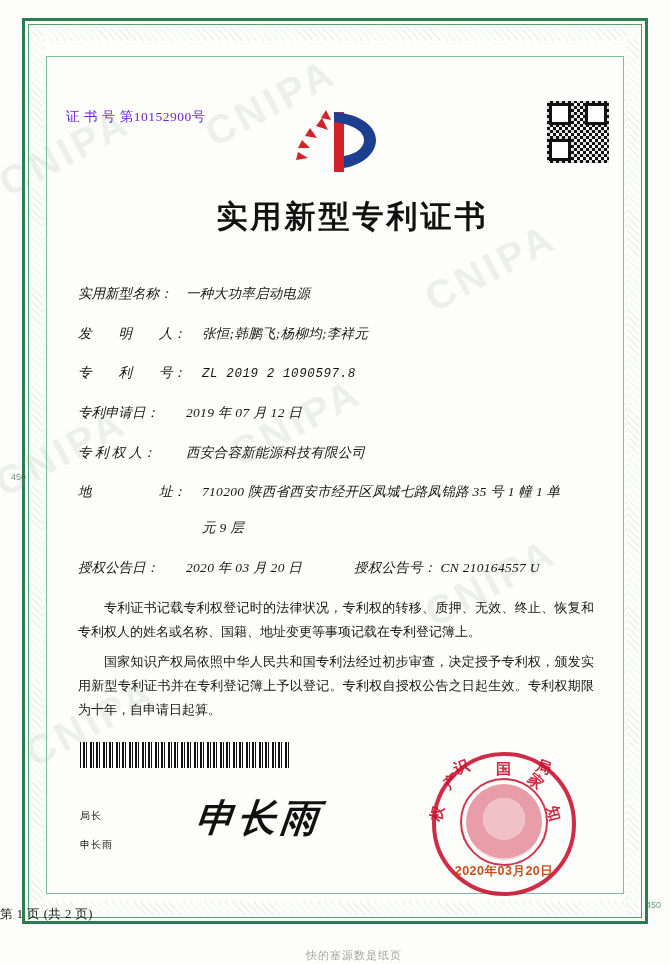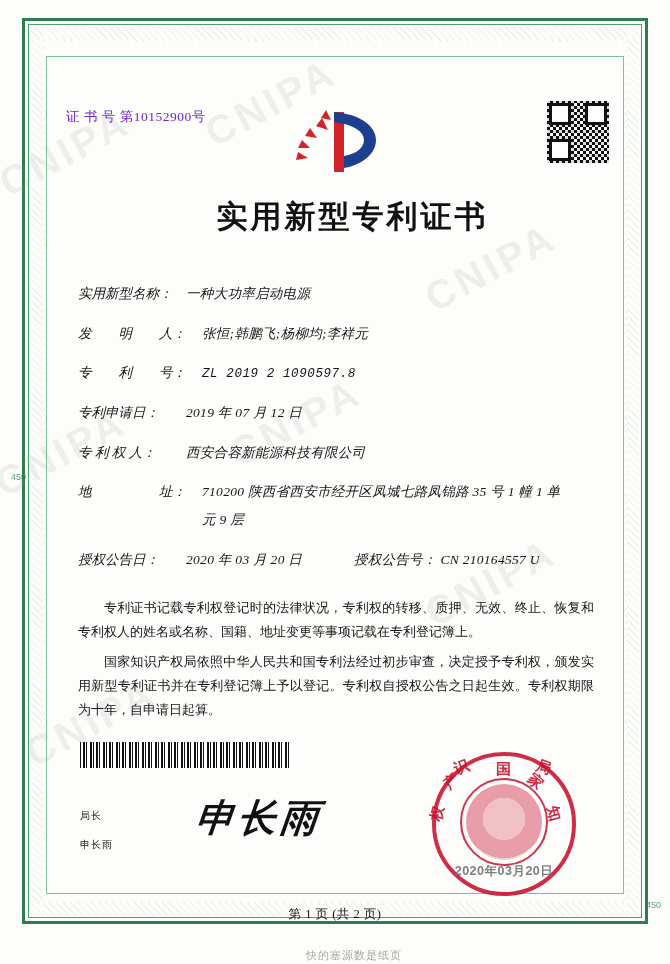--- a/index.html
+++ b/index.html
@@ -177,21 +177,21 @@
   }
   .row .val .mono {
     font-family: "Liberation Mono", "DejaVu Sans Mono", monospace;
     font-size: 12.5px;
     letter-spacing: 0.6px;
   }
   .row.two-col .val2 {
     margin-left: 48px;
   }
   .addr-second {
-    margin-top: 6px;
+    margin-top: 14px;
   }
 
   
   .paras {
     position: absolute;
     left: 78px;
     top: 596px;
     width: 516px;
     font-size: 13px;
     line-height: 1.85;
@@ -267,39 +267,38 @@
     opacity: 0.9;
   }
   .seal-date {
     position: absolute;
     left: 10px;
     bottom: 16px;
     width: 124px;
     text-align: center;
     font-family: "Liberation Sans", sans-serif;
     font-size: 12.5px;
-    color: #737373;
+    color: #c2410c;
     letter-spacing: 0.5px;
     font-weight: 700;
     opacity: 0.92;
   }
   .seal-char {
     position: absolute;
     font-size: 15px;
     font-weight: 700;
     color: #c8102e;
     opacity: 0.9;
     font-family: "Liberation Serif", serif;
   }
 
   .page-footer {
     position: absolute;
     left: 0; right: 0;
     top: 906px;
-    text-align: center;
     font-size: 12.5px;
     color: #141414;
     letter-spacing: 0.5px;
   }
   .bottom-note {
     position: absolute;
     left: 0; right: 0;
     top: 948px;
     text-align: center;
     font-size: 11px;

